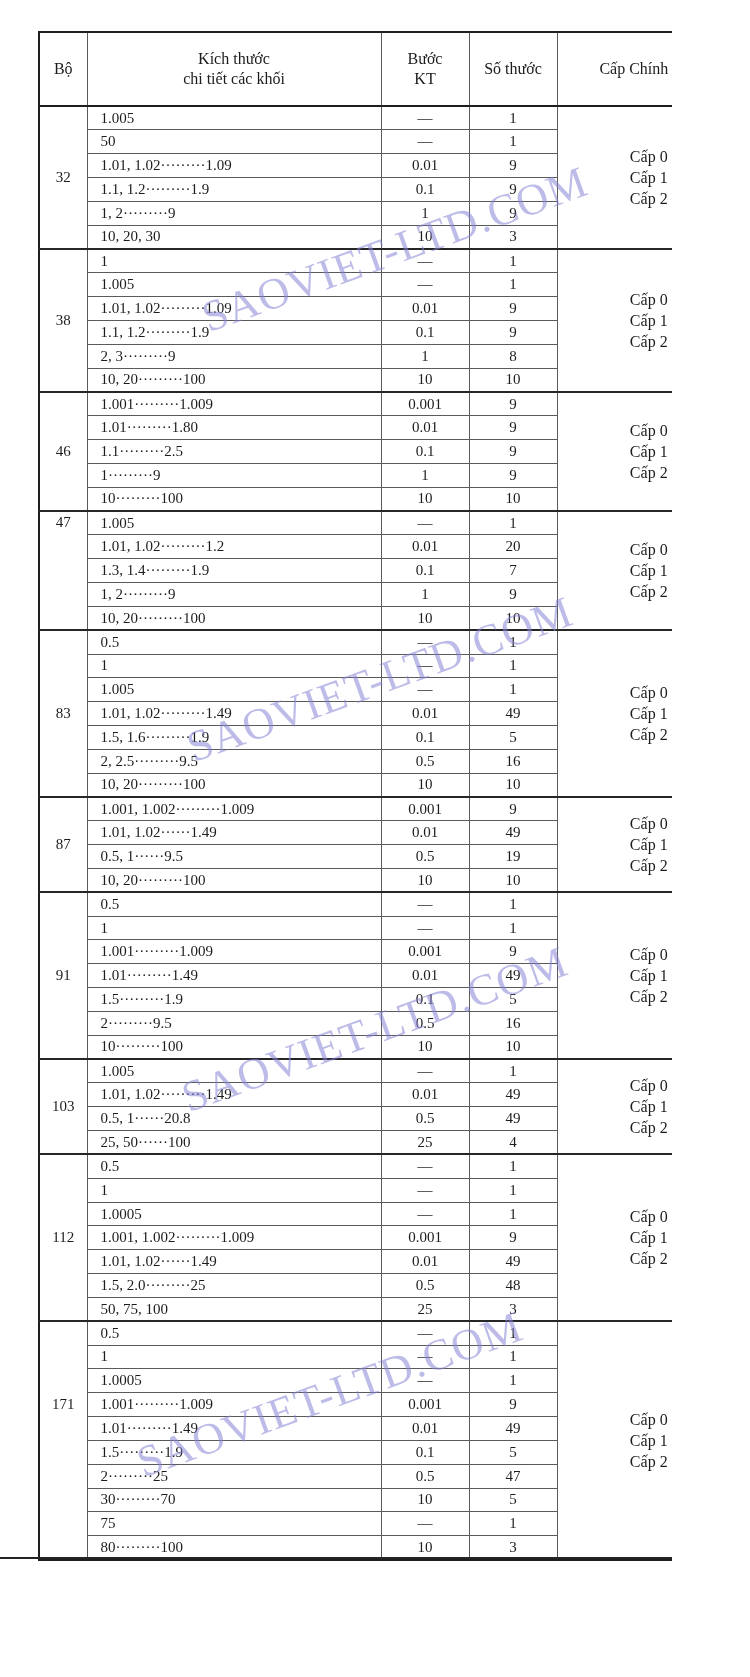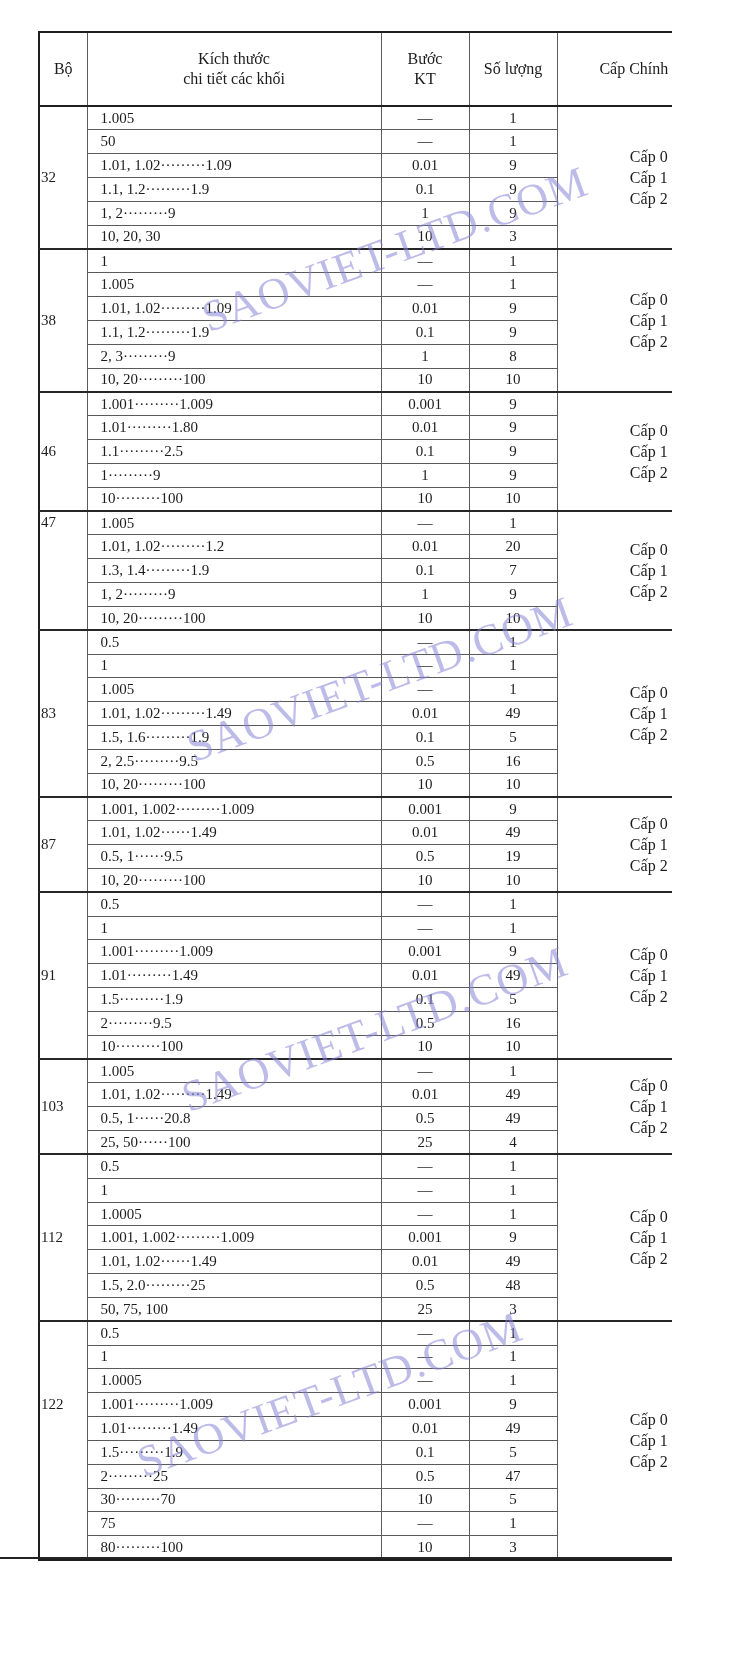--- a/index.html
+++ b/index.html
@@ -27,21 +27,21 @@
   thead tr{height:74px;}
   thead th{
     text-align:center;font-size:16px;line-height:20px;
     border-bottom:2px solid #1f1f1f;
   }
   tbody tr{height:23.84px;}
   td.size{
     text-align:left;padding-left:13px;font-size:15px;white-space:nowrap;
   }
   td.step,td.qty{text-align:center;font-size:15px;}
-  td.bo{font-size:15px;}
+  td.bo{text-align:center;font-size:15px;}
   td.bo.top{vertical-align:top;}
   td.acc{text-align:center;font-size:16px;}
   td.acc .accwrap{display:inline-block;text-align:right;}
   td.acc .accline{line-height:21px;}
   tr.gfirst td{border-top:2px solid #262626;}
   .watermark{
     position:absolute;
     font-family:"Liberation Serif","DejaVu Serif",serif;
     font-size:44px;letter-spacing:1px;white-space:nowrap;
     color:rgba(134,132,214,0.55);
@@ -73,21 +73,21 @@
         </th>
         <th>
           <div>Kích thước</div>
           <div>chi tiết các khối</div>
         </th>
         <th>
           <div>Bước</div>
           <div>KT</div>
         </th>
         <th>
-          <div>Số lượng</div>
+          <div>Số thước</div>
         </th>
         <th>
           <div>Cấp Chính Xác</div>
         </th>
       </tr>
     </thead>
     <tbody id="tbody">
         <tr class="gfirst">
           <td class="bo" rowspan="6">32</td>
           <td class="size">1.005</td>
@@ -355,21 +355,21 @@
           <td class="size">1.5, 2.0·········25</td>
           <td class="step">0.5</td>
           <td class="qty">48</td>
         </tr>
         <tr>
           <td class="size">50, 75, 100</td>
           <td class="step">25</td>
           <td class="qty">3</td>
         </tr>
         <tr class="gfirst">
-          <td class="bo top" rowspan="10" style="padding-top: 74px;">122</td>
+          <td class="bo top" rowspan="10" style="padding-top: 74px;">171</td>
           <td class="size">0.5</td>
           <td class="step">—</td>
           <td class="qty">1</td>
           <td class="acc" rowspan="10"><span class="accwrap"><div class="accline">Cấp 0</div><div class="accline">Cấp 1</div><div class="accline">Cấp 2</div></span></td>
         </tr>
         <tr>
           <td class="size">1</td>
           <td class="step">—</td>
           <td class="qty">1</td>
         </tr>

